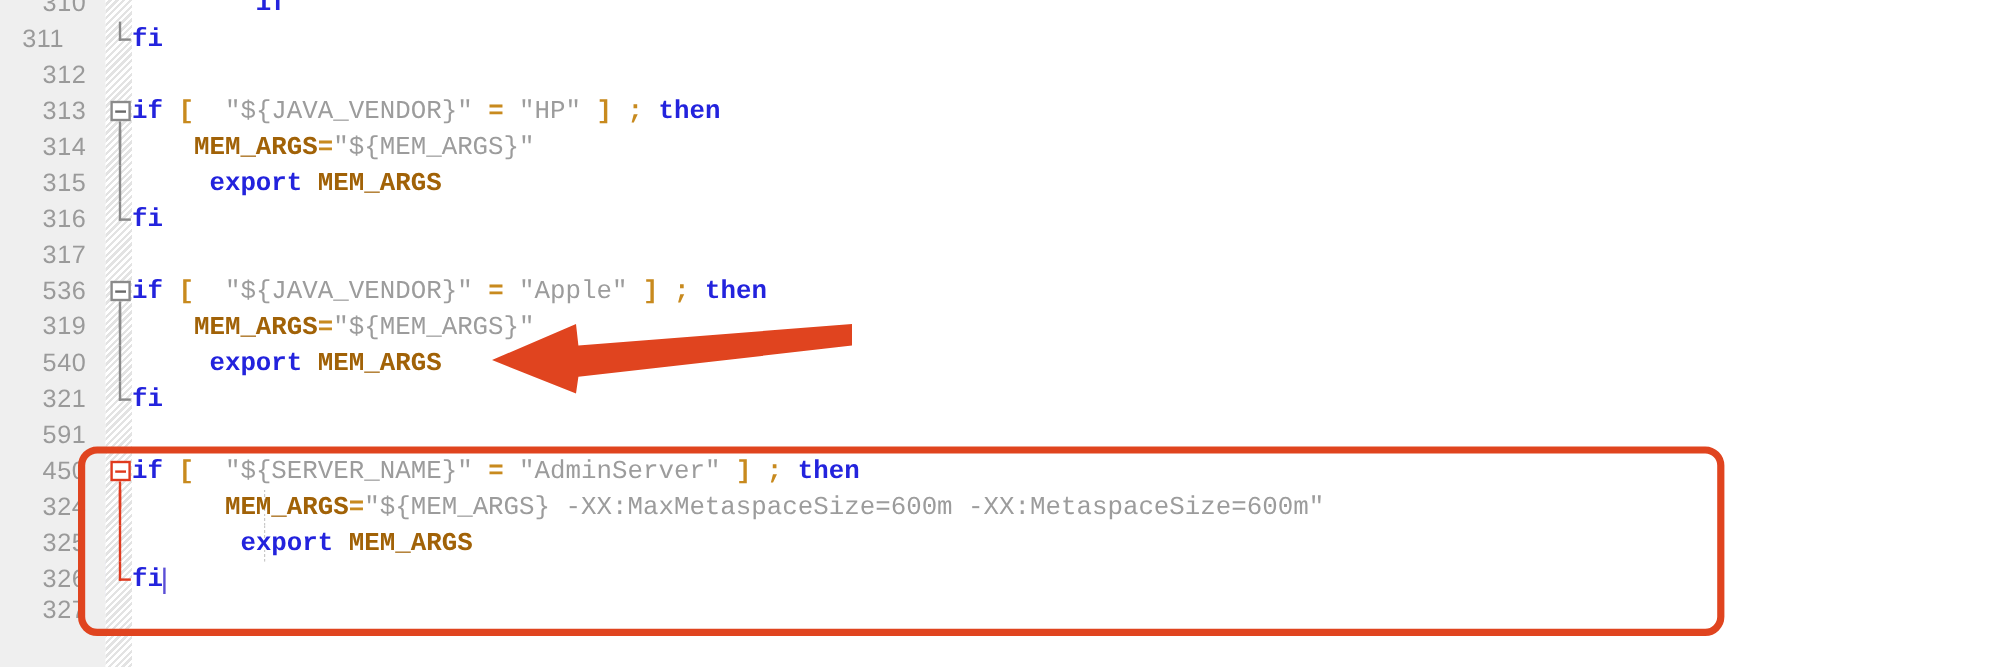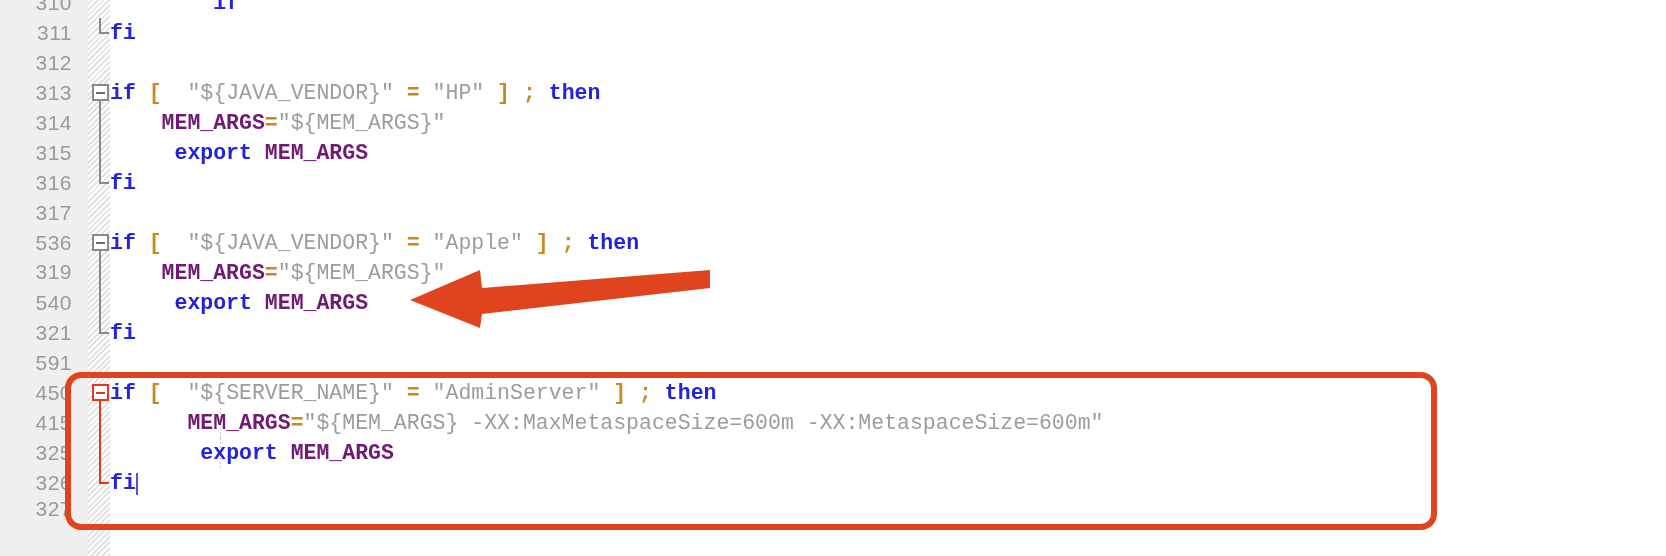--- a/index.html
+++ b/index.html
@@ -87,21 +87,21 @@
     font-size: 21.5px;
     font-family: "Liberation Mono", "DejaVu Sans Mono", monospace;
     color: #2b2b2b;
     z-index: 3;
   }
 
   
   .kw   { color: #2323dd; font-weight: bold; }
   .punc { color: #c88a1e; font-weight: bold; }
   .str  { color: #9c9c9c; }
-  .var  { color: #701a75; font-weight: bold; }
+  .var  { color: #a16207; font-weight: bold; }
   .plain{ color: #2b2b2b; }
 
   
   .fold {
     position: absolute;
     width: 17px;
     height: 17px;
     border: 2px solid #8a8a8a;
     background: #ffffff;
     box-sizing: border-box;
@@ -179,21 +179,21 @@
 
   <div class="gutter"></div>
   <div class="gutter-edge"></div>
   <div class="code-surface"></div>
 
   <div id="lines-root">
       <div class="line" style="top: -12px;"></div>
       <div class="lineno" style="top: -12px; position: absolute; line-height: 30px;">310</div>
       <div class="code" style="top: -12px; position: absolute; line-height: 30px;"><span class="plain">        </span><span class="kw">if</span></div>
       <div class="line" style="top: 18px;"></div>
-      <div class="lineno" style="top: 18px; position: absolute; line-height: 30px;">311</div>
+      <div class="lineno" style="top: 18px; position: absolute; line-height: 30px; text-align: center;">311</div>
       <div class="code" style="top: 18px; position: absolute; line-height: 30px;"><span class="kw">fi</span></div>
       <div class="foldline" style="left: 99px; top: 18px; height: 16px;"></div>
       <div class="foldfoot" style="left: 99px; top: 32px; width: 10px;"></div>
       <div class="line" style="top: 48px;"></div>
       <div class="lineno" style="top: 48px; position: absolute; line-height: 30px;">312</div>
       <div class="code" style="top: 48px; position: absolute; line-height: 30px;"></div>
       <div class="line" style="top: 78px;"></div>
       <div class="lineno" style="top: 78px; position: absolute; line-height: 30px;">313</div>
       <div class="code" style="top: 78px; position: absolute; line-height: 30px;"><span class="kw">if</span><span class="plain"> </span><span class="punc">[</span><span class="plain">  </span><span class="str">"${JAVA_VENDOR}"</span><span class="plain"> </span><span class="punc">=</span><span class="plain"> </span><span class="str">"HP"</span><span class="plain"> </span><span class="punc">]</span><span class="plain"> </span><span class="punc">;</span><span class="plain"> </span><span class="kw">then</span></div>
       <div class="fold" style="left: 92px; top: 84px;"></div>
@@ -234,21 +234,21 @@
       <div class="foldfoot" style="left: 99px; top: 332px; width: 10px;"></div>
       <div class="line" style="top: 348px;"></div>
       <div class="lineno" style="top: 348px; position: absolute; line-height: 30px;">591</div>
       <div class="code" style="top: 348px; position: absolute; line-height: 30px;"></div>
       <div class="line" style="top: 378px;"></div>
       <div class="lineno" style="top: 378px; position: absolute; line-height: 30px;">450</div>
       <div class="code" style="top: 378px; position: absolute; line-height: 30px;"><span class="kw">if</span><span class="plain"> </span><span class="punc">[</span><span class="plain">  </span><span class="str">"${SERVER_NAME}"</span><span class="plain"> </span><span class="punc">=</span><span class="plain"> </span><span class="str">"AdminServer"</span><span class="plain"> </span><span class="punc">]</span><span class="plain"> </span><span class="punc">;</span><span class="plain"> </span><span class="kw">then</span></div>
       <div class="fold active" style="left: 92px; top: 384px;"></div>
       <div class="foldline active" style="left: 99px; top: 401px; height: 23px;"></div>
       <div class="line" style="top: 408px;"></div>
-      <div class="lineno" style="top: 408px; position: absolute; line-height: 30px;">415</div>
+      <div class="lineno" style="top: 408px; position: absolute; line-height: 30px;">324</div>
       <div class="code" style="top: 408px; position: absolute; line-height: 30px;"><span class="plain">      </span><span class="var">MEM_ARGS</span><span class="punc">=</span><span class="str">"${MEM_ARGS} -XX:MaxMetaspaceSize=600m -XX:MetaspaceSize=600m"</span></div>
       <div class="foldline active" style="left: 99px; top: 408px; height: 30px;"></div>
       <div class="indent-guide" style="left: 220px; top: 408px; height: 30px;"></div>
       <div class="line" style="top: 438px;"></div>
       <div class="lineno" style="top: 438px; position: absolute; line-height: 30px;">325</div>
       <div class="code" style="top: 438px; position: absolute; line-height: 30px;"><span class="plain">       </span><span class="kw">export</span><span class="plain"> </span><span class="var">MEM_ARGS</span></div>
       <div class="foldline active" style="left: 99px; top: 438px; height: 30px;"></div>
       <div class="indent-guide" style="left: 220px; top: 438px; height: 30px;"></div>
       <div class="line current" style="top: 468px;"></div>
       <div class="lineno" style="top: 468px; position: absolute; line-height: 30px;">326</div>

